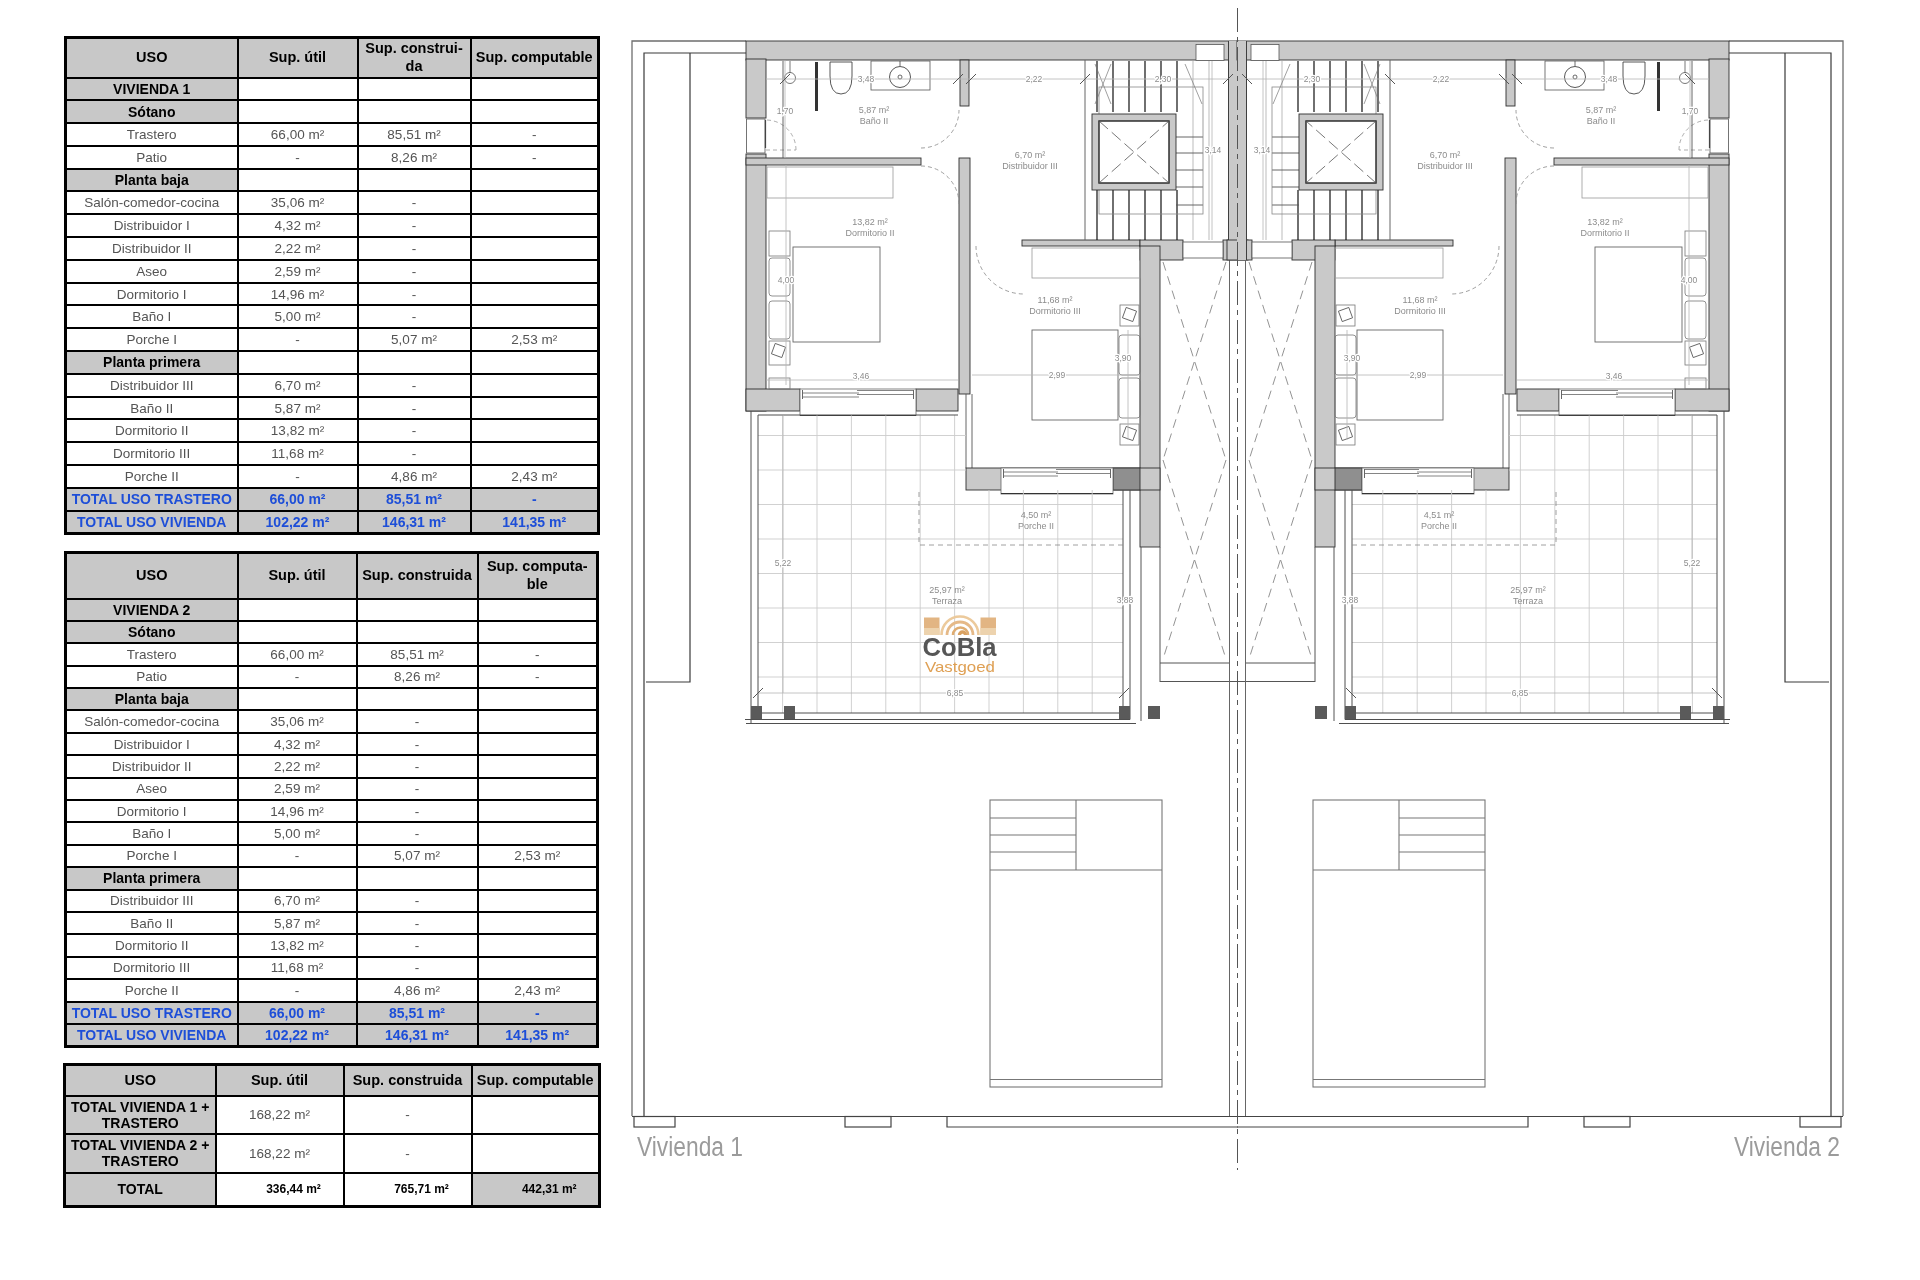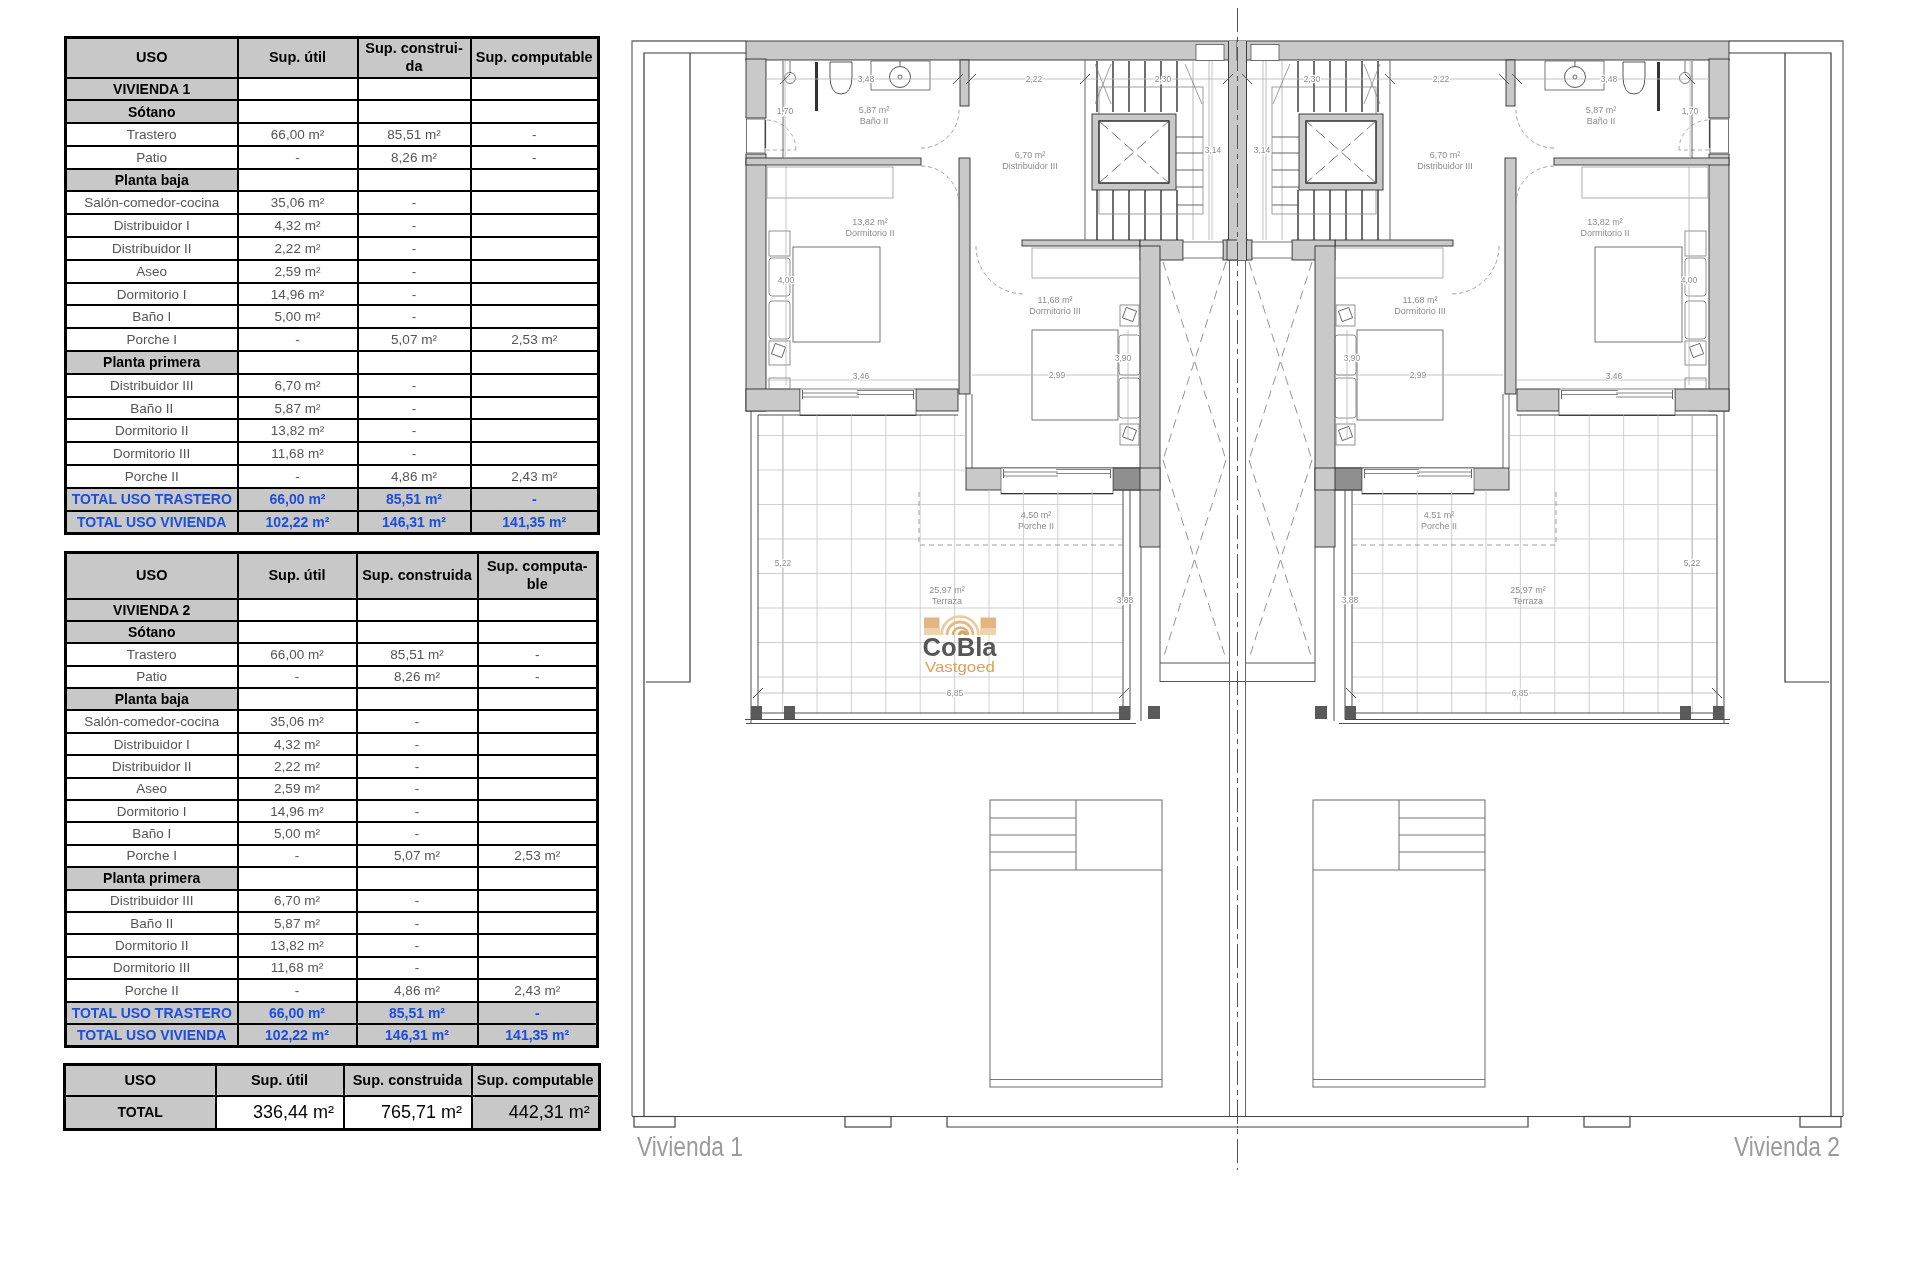--- a/index.html
+++ b/index.html
@@ -3,21 +3,21 @@
 <meta charset="utf-8">
 <style>
   html,body{margin:0;padding:0;background:#fff;width:1920px;height:1280px;overflow:hidden;
     font-family:"Liberation Sans",sans-serif;}
   .tbl{position:absolute;border-collapse:collapse;table-layout:fixed;border:3px solid #000;}
   .tbl td{border:2px solid #000;text-align:center;vertical-align:middle;padding:0;
     font-size:13.5px;color:#545454;overflow:hidden;}
   .tbl .hd td{background:#c8c8c8;font-weight:bold;color:#000;font-size:14.5px;line-height:1.2;}
   .tbl td.sec{background:#c8c8c8;font-weight:bold;color:#000;font-size:14px;white-space:nowrap;}
   .tbl tr.tot td{background:#c8c8c8;font-weight:bold;color:#1d4ed8;font-size:14px;white-space:nowrap;margin-left:12px;}
-  .tbl td.b{font-weight:normal;color:#000;font-size:18px;padding-left:28px;}
+  .tbl td.b{font-weight:bold;color:#000;font-size:12px;padding-left:28px;}
   .tbl td.g{background:#c8c8c8;}
   svg text{font-family:"Liberation Sans",sans-serif;}
 </style>
 </head>
 <body>
 
 <table class="tbl" id="t1" style="left:64px;top:36px;width:533px;">
 <colgroup>
       <col style="width:172px">
       <col style="width:120px">
@@ -298,20 +298,32 @@
       <col style="width:128px">
       <col style="width:128px">
     </colgroup>
 <tbody>
       <tr class="hd" style="height:31px">
         <td>USO</td>
         <td>Sup. útil</td>
         <td>Sup. construida</td>
         <td>Sup. computable</td>
       </tr>
+<tr style="height:38.5px">
+        <td class="sec">TOTAL VIVIENDA 1 +<br>TRASTERO</td>
+        <td>168,22 m²</td>
+        <td>-</td>
+        <td></td>
+      </tr>
+<tr style="height:38.5px">
+        <td class="sec">TOTAL VIVIENDA 2 +<br>TRASTERO</td>
+        <td>168,22 m²</td>
+        <td>-</td>
+        <td></td>
+      </tr>
 <tr style="height:34px">
         <td class="sec">TOTAL</td>
         <td class="b">336,44 m²</td>
         <td class="b">765,71  m²</td>
         <td class="b g">442,31  m²</td>
       </tr>
 </tbody>
   </table>
 
 <svg id="plan" style="position:absolute;left:0;top:0" width="1920" height="1280" viewBox="0 0 1920 1280">

